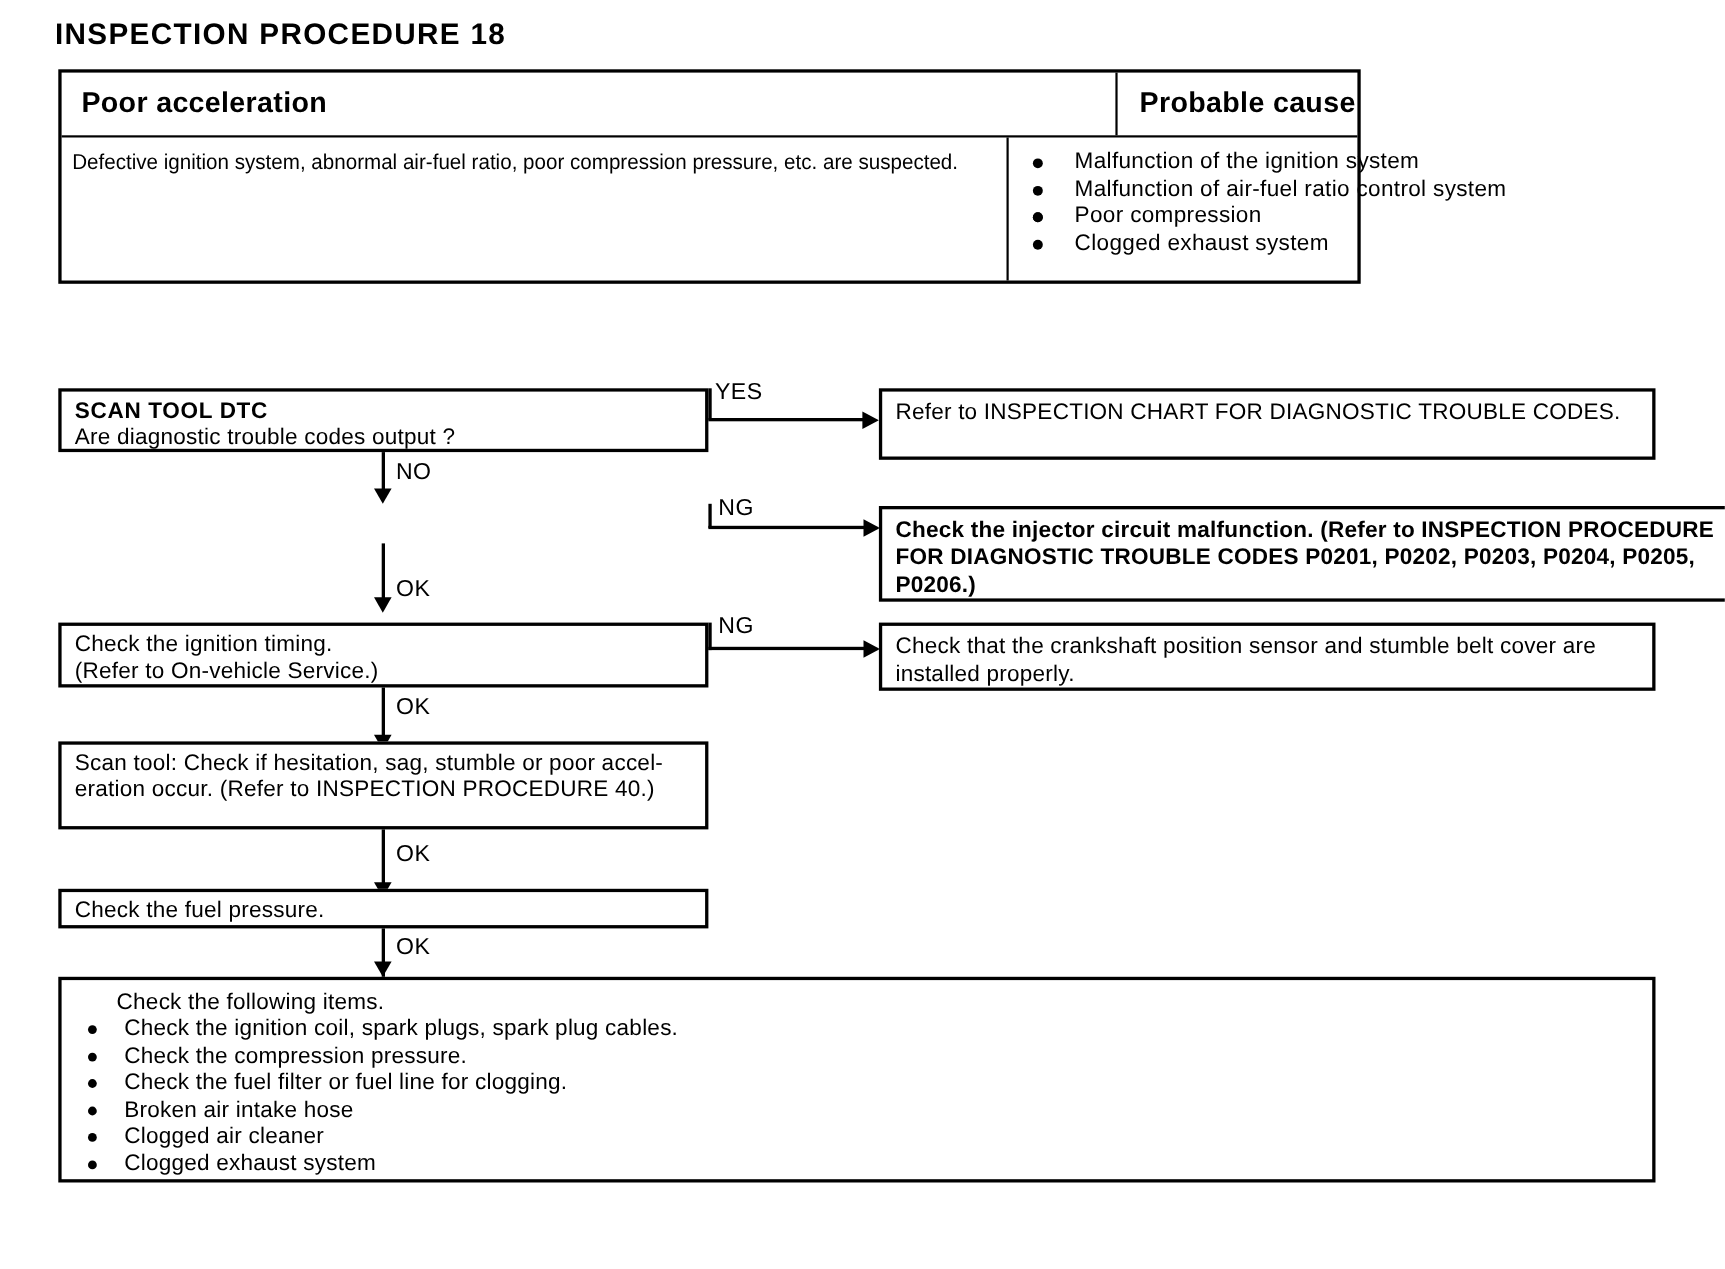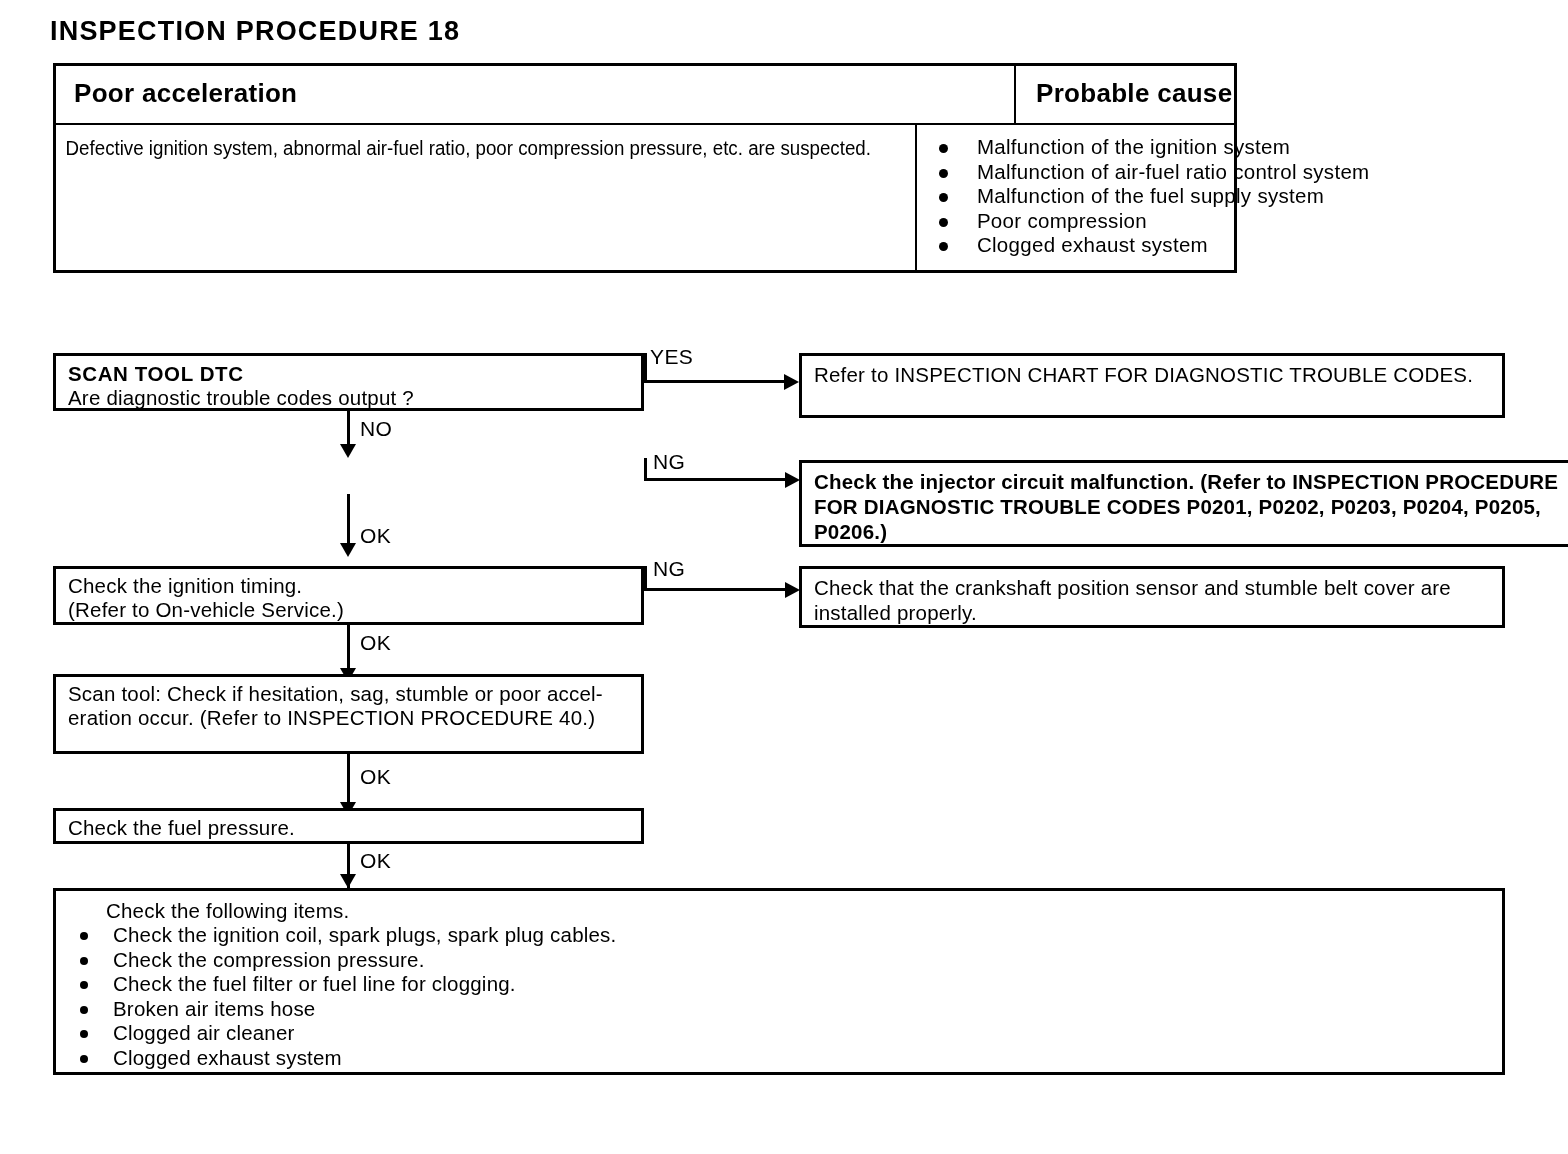--- a/index.html
+++ b/index.html
@@ -183,21 +183,21 @@
 
   <div class="st-body-row">
     <div class="st-col-left">
       <div class="st-body-left">Defective ignition system, abnormal air-fuel ratio, poor compression pressure, etc. are suspected.</div>
     </div>
     <div class="st-col-right">
       <div class="st-body-right">
         <ul class="cause-list">
           <li><span class="bullet"></span><span>Malfunction of the ignition system</span></li>
           <li><span class="bullet"></span><span>Malfunction of air-fuel ratio control system</span></li>
-          <li><span class="bullet"></span><span>Malfunction of the fuel supply system</span></li>
+          <li><span class="bullet"></span></li>
           <li><span class="bullet"></span><span>Poor compression</span></li>
           <li><span class="bullet"></span><span>Clogged exhaust system</span></li>
         </ul>
       </div>
     </div>
   </div>
 
 </div>
 
 <div class="flow">
@@ -268,19 +268,19 @@
   <div class="vline" style="left:347px; top:844px; height:46px;"></div>
   <div class="arrow-down" style="left:340px; top:874px;"></div>
   <div class="conn-label" style="left:360px; top:849px;">OK</div>
 
   <div class="fbox" style="left:53px; top:888px; width:1452px; height:187px;">
     <div class="txt" style="position:absolute; left:12px; top:7px;margin-left:38px;">Check the following items.</div>
     <ul class="check-list" style="position:absolute; left:12px; top:32px;">
       <li><span class="bullet"></span><span>Check the ignition coil, spark plugs, spark plug cables.</span></li>
       <li><span class="bullet"></span><span>Check the compression pressure.</span></li>
       <li><span class="bullet"></span><span>Check the fuel filter or fuel line for clogging.</span></li>
-      <li><span class="bullet"></span><span>Broken air items hose</span></li>
+      <li><span class="bullet"></span><span>Broken air intake hose</span></li>
       <li><span class="bullet"></span><span>Clogged air cleaner</span></li>
       <li><span class="bullet"></span><span>Clogged exhaust system</span></li>
     </ul>
   </div>
 
 </div>
 
 </body></html>

